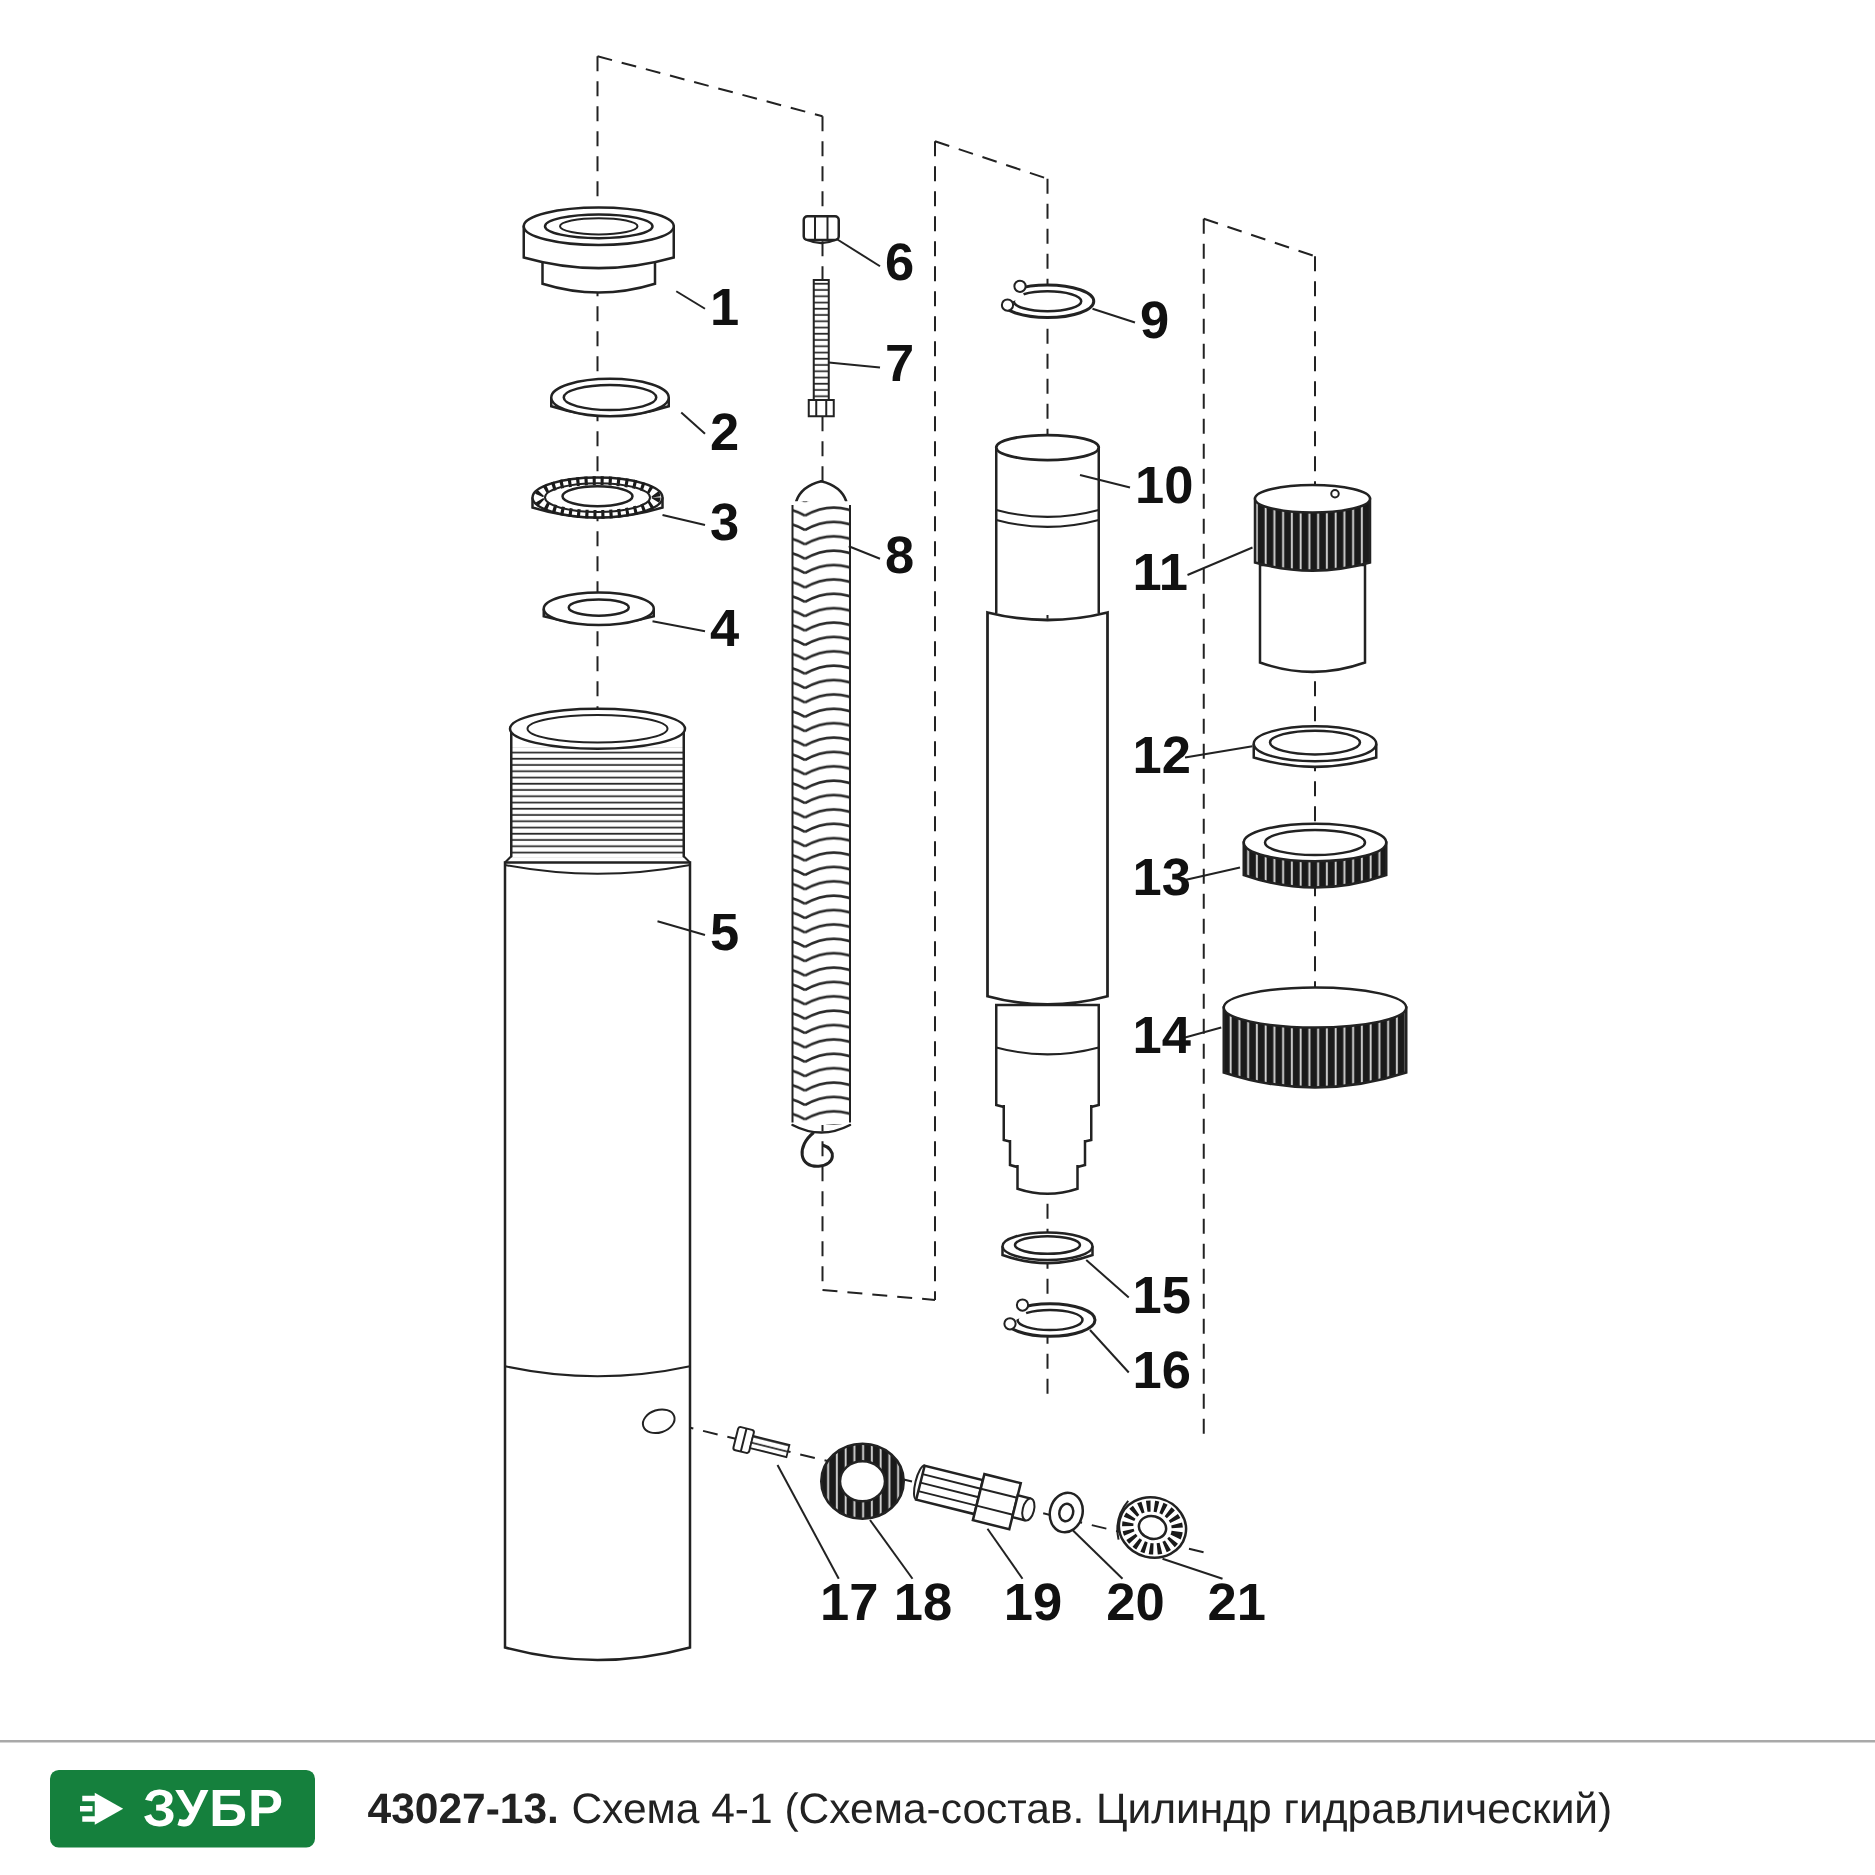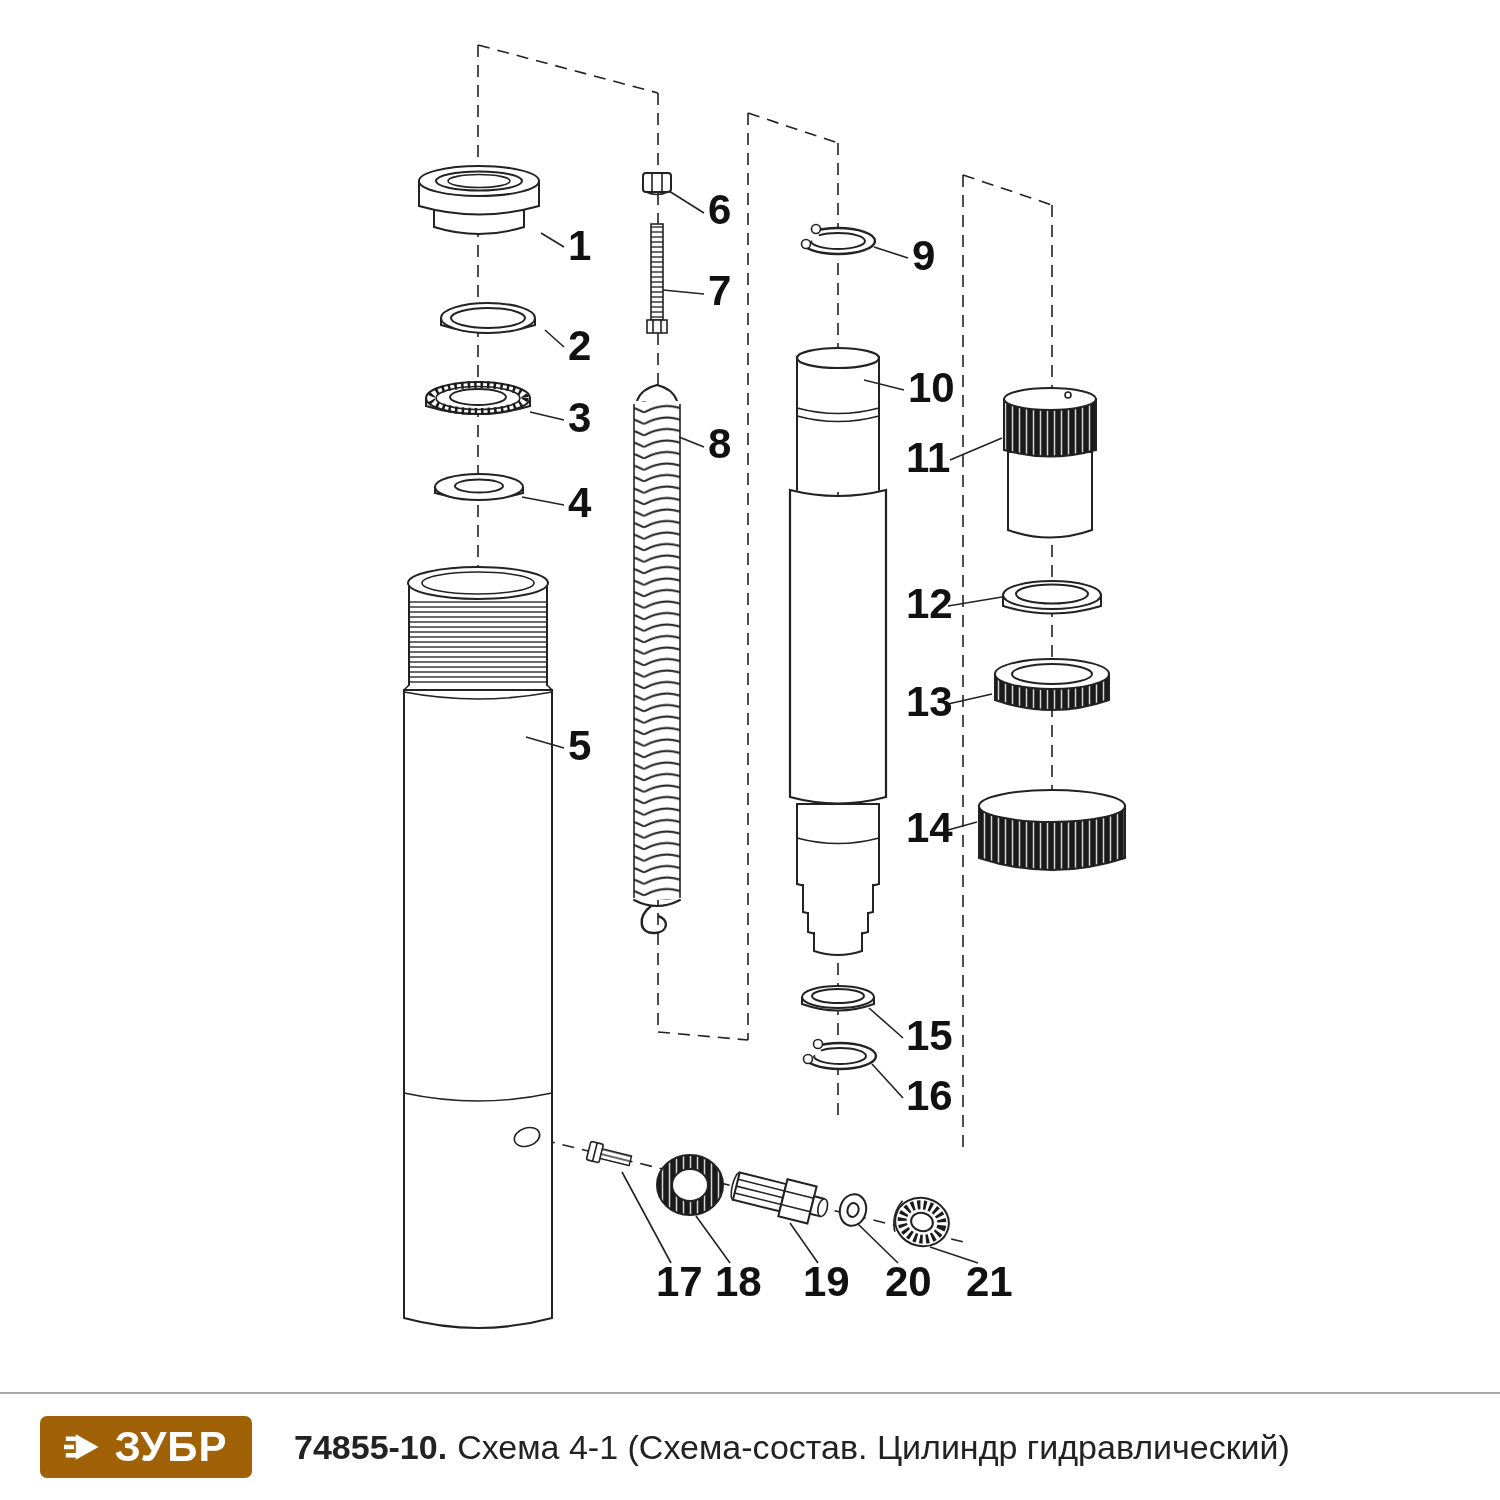--- a/index.html
+++ b/index.html
@@ -10,21 +10,21 @@
   .s1{stroke:#222;stroke-width:1.6;fill:none;}
   .w{fill:#fff;stroke:#222;stroke-width:2;}
   .w1{fill:#fff;stroke:#222;stroke-width:1.6;}
   .wn{fill:#fff;stroke:none;}
   .dash{stroke:#222;stroke-width:1.6;fill:none;stroke-dasharray:12 8;}
   .lead{stroke:#222;stroke-width:1.6;}
   text.num{font-family:"Liberation Sans",sans-serif;font-size:42px;font-weight:700;fill:#111;}
   
   .footer{position:absolute;left:0;right:0;top:1392px;border-top:2px solid #a9a9a9;}
   .footer-row{display:flex;align-items:center;gap:42px;padding:22px 40px 0 40px;}
-  .logo{width:212px;height:62px;background:#a16207;border-radius:7px;color:#fff;
+  .logo{width:212px;height:62px;background:#15803d;border-radius:7px;color:#fff;
         display:flex;align-items:center;justify-content:center;gap:10px;
         font-size:42px;font-weight:700;letter-spacing:1px;}
   .caption{font-size:34px;color:#222;}
   .caption .code{font-weight:700;margin-right:10px;}
 </style>
 </head>
 <body>
 
 <svg class="stage" width="1500" height="1392" viewBox="0 0 1500 1392">
   <defs>
@@ -277,16 +277,16 @@
 <div class="footer">
   <div class="footer-row">
     <div class="logo">
       <svg width="40" height="32" viewBox="0 0 44 34">
         <path d="M2,8 h13 M0,17 h11 M2,26 h13" stroke="#fff" stroke-width="5" fill="none"></path>
         <path d="M13,3 L38,17 L13,31 Z" fill="#fff"></path>
       </svg>
       <span>ЗУБР</span>
     </div>
     <div class="caption">
-      <span class="code">74855-10.</span><span>Схема 4-1 (Схема-состав. Цилиндр гидравлический)</span>
+      <span class="code">43027-13.</span><span>Схема 4-1 (Схема-состав. Цилиндр гидравлический)</span>
     </div>
   </div>
 </div>
 
 </body></html>

